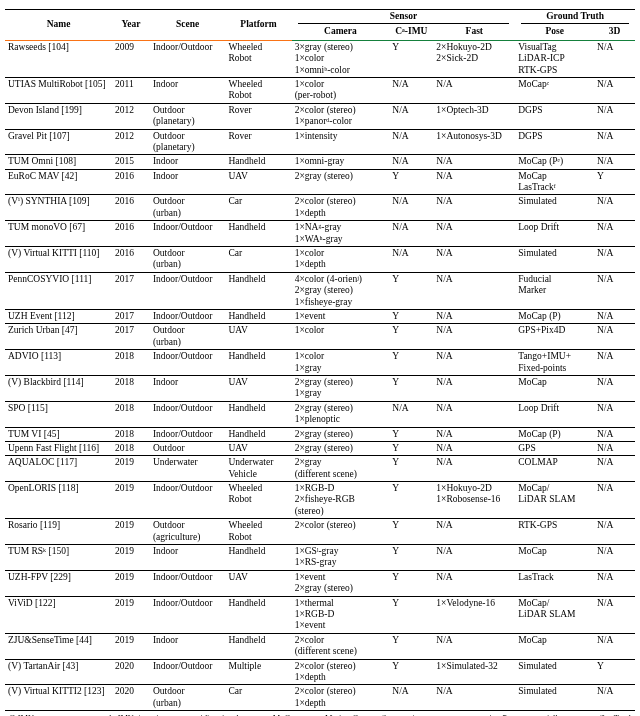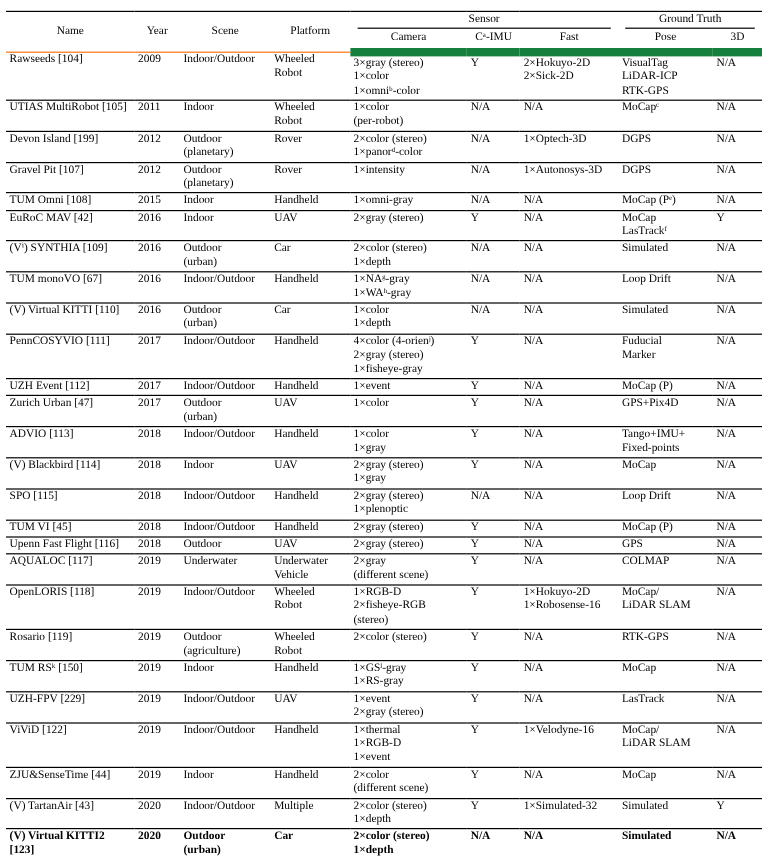--- a/index.html
+++ b/index.html
@@ -20,27 +20,27 @@
   table.datasets {
     width: 100%;
     border-collapse: collapse;
     table-layout: fixed;
     font-size: 9.5px;
     line-height: 1.2;
     border-top: 1.5px solid #000;
     border-bottom: 1.5px solid #000;
   }
   thead th {
-    font-weight: normal;
+    font-weight: bold;
     text-align: center;
     vertical-align: middle;
     padding: 1px 2px;
   }
   thead tr.sub-header th {
-    border-bottom: 7px solid #15803d;
+    border-bottom: 1px solid #15803d;
     padding-bottom: 2px;
     margin-top: 20px;
   }
   thead th.span2 {
     border-bottom: 1px solid #f97316;
   }
   .cmid {
     display: block;
     border-bottom: 1px solid #000;
     padding-bottom: 1px;
@@ -49,21 +49,20 @@
   tbody td {
     vertical-align: top;
     text-align: left;
     padding: 1px 2px 1px 3px;
     border-bottom: 1px solid #000;
     white-space: pre-line;
     overflow: hidden;
   }
   tbody tr:last-child td {
     border-bottom: none;
-    font-weight: bold;
   }
   .footnote {
     margin: 3px 2px 0 2px;
     font-size: 8.4px;
     line-height: 1.3;
     text-align: justify;
   }
 </style>
 </head>
 <body>

